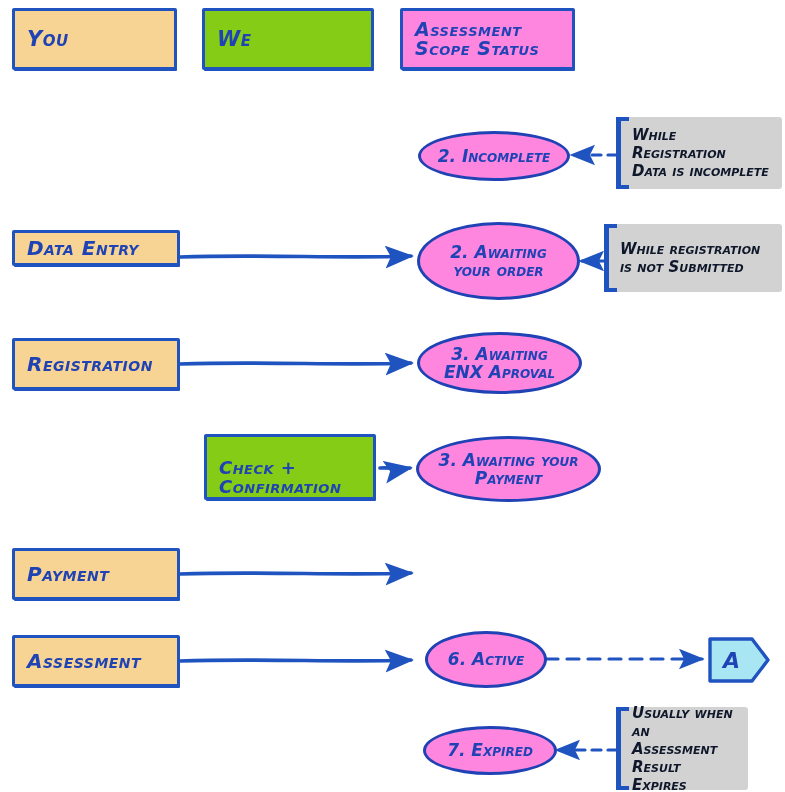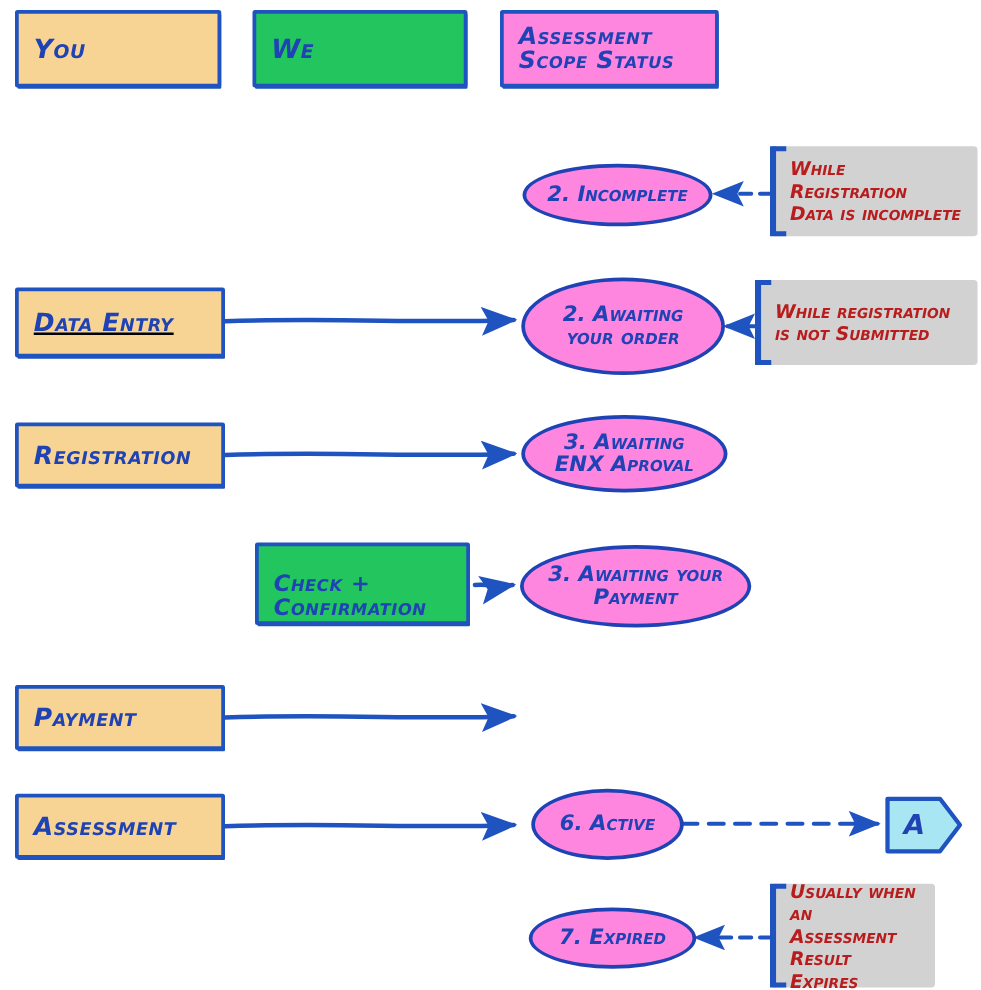--- a/index.html
+++ b/index.html
@@ -31,21 +31,21 @@
     justify-content: flex-start;
   }
 
   .box {
     border: 3px solid #1F53BF;
     border-radius: 2px;
     padding-left: 12px;
     box-shadow: 1px 2px 0 -1px #1F53BF;
   }
   .box.yellow { background: #F7D493; }
-  .box.blue   { background: #22c55e; }
+  .box.blue   { background: #84cc16; }
   .box.pink   { background: #FF86DF; }
 
   .box-label {
     color: #1F43B5;
     font-family: "DejaVu Sans", sans-serif;
     font-weight: bold;
     font-style: italic;
     font-size: 20px;
     letter-spacing: 0.5px;
     line-height: 1.05;
@@ -97,21 +97,21 @@
     content: "";
     position: absolute;
     left: -5px;
     width: 13px;
     height: 4px;
     background: #1F53BF;
   }
   .note::before { top: -0px; }
   .note::after  { bottom: -0px; }
   .note-text {
-    color: #b91c1c;
+    color: #0f172a;
     font-family: "DejaVu Sans", sans-serif;
     font-weight: bold;
     font-style: italic;
     font-size: 15px;
     line-height: 1.2;
     font-variant: small-caps;
     white-space: pre-line;
   }
 
   
@@ -180,21 +180,21 @@
 
   <div class="node box blue" style="left:202px; top:8px; width:172px; height:62px;">
     <span class="box-label header-label">We</span>
   </div>
 
   <div class="node box pink" style="left:400px; top:8px; width:175px; height:62px;">
     <span class="box-label header-label" style="font-size:19px; line-height:1.0;">Assessment
 Scope status</span>
   </div>
 
-  <div class="node box yellow" style="left:12px; top:230px; width:168px; height:56px;text-decoration:underline;">
+  <div class="node box yellow" style="left:12px; top:230px; width:168px; height:36px;">
     <span class="box-label">Data entry</span>
   </div>
 
   <div class="node box yellow" style="left:12px; top:338px; width:168px; height:52px;">
     <span class="box-label">Registration</span>
   </div>
 
   <div class="node box blue" style="left:204px; top:434px; width:172px; height:66px; align-items:flex-end;">
     <span class="box-label" style="font-size:18px;">Check +
 Confirmation</span>

